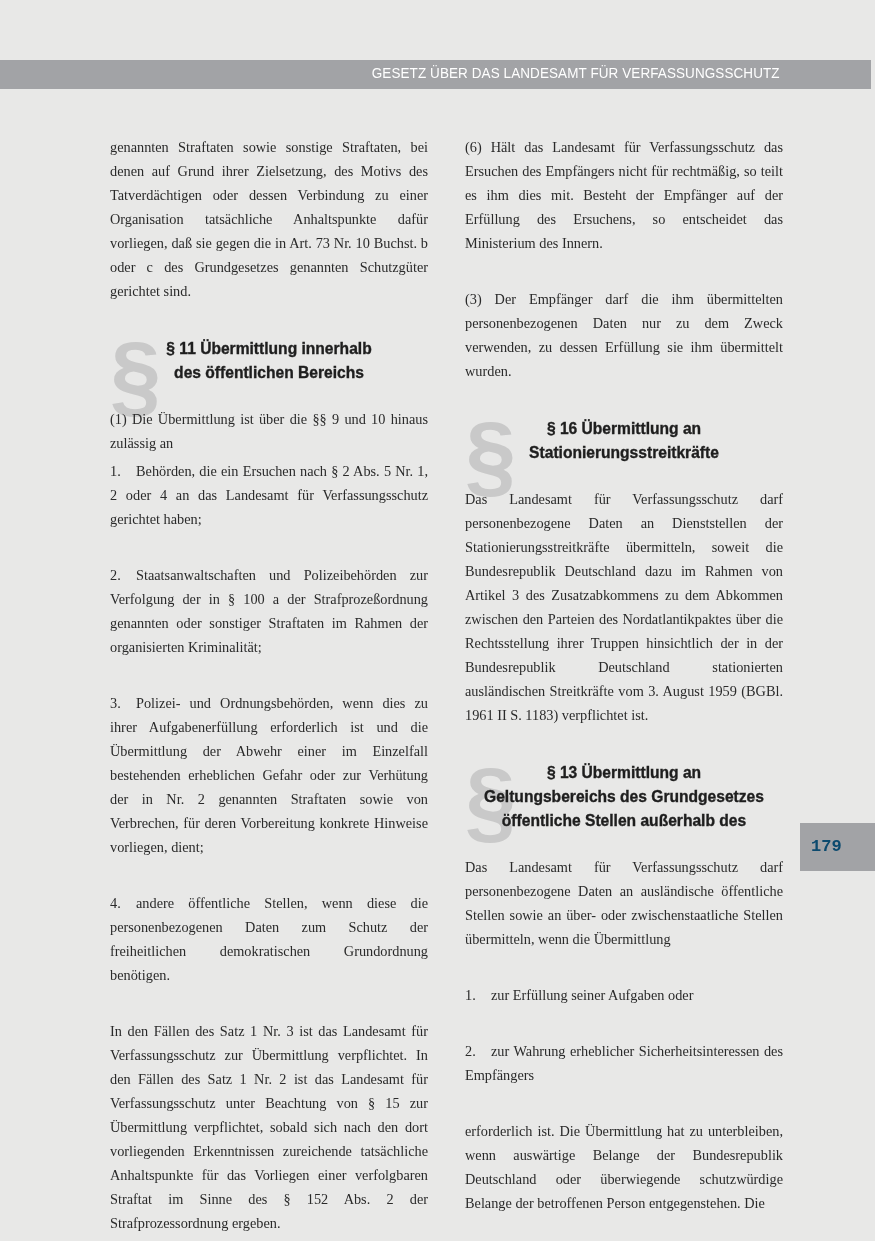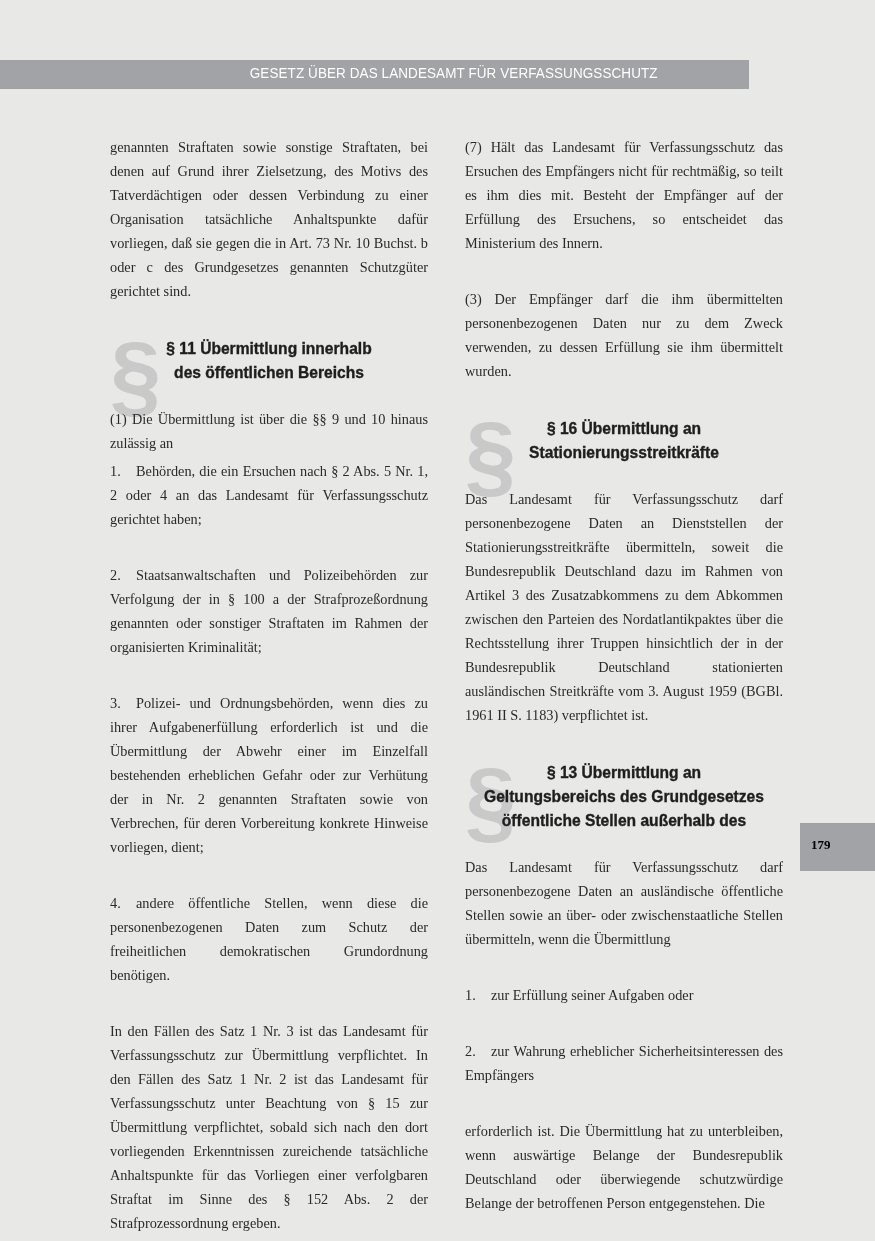--- a/index.html
+++ b/index.html
@@ -4,21 +4,21 @@
 <style>
   html, body { margin:0; padding:0; }
   body {
     width:875px; height:1241px; overflow:hidden;
     background:#e8e8e7;
     position:relative;
     font-family:"Liberation Serif", "DejaVu Serif", serif;
     color:#2a2a2a;
   }
   .header-bar {
-    position:absolute; left:0; top:60px; width:749px; height:29px;
+    position:absolute; left:0; top:60px; width:871px; height:29px;
     background:#a2a3a6;
   }
   .header-title {
     position:absolute; right:91px; top:5px;
     font-family:"Liberation Sans", "DejaVu Sans", sans-serif;
     font-size:14.5px; color:#ffffff; letter-spacing:0.1px;
     white-space:nowrap; transform:scaleX(0.93); transform-origin:right center;
   }
   .col {
     position:absolute; top:131px; width:326px;
@@ -43,22 +43,22 @@
   }
   .heading .htext { position:relative; z-index:1;font-weight:bold; }
   .body-after { position:relative; z-index:1; }
   .list-num { display:inline-block; width:26px; }
   .page-tab {
     position:absolute; left:800px; top:823px; width:75px; height:48px;
     background:#a2a3a6;
   }
   .page-num {
     position:absolute; left:11px; top:14px;
-    font-family:Liberation Serif, serif;
-    font-size:13px; color:#000000; font-weight:bold;
+    font-family:Liberation Mono, monospace;
+    font-size:17px; color:#0c4a6e; font-weight:bold;
   }
 </style>
 </head>
 <body>
 
 <div class="header-bar">
   <span class="header-title">GESETZ ÜBER DAS LANDESAMT FÜR VERFASSUNGSSCHUTZ</span>
 </div>
 
 <div class="col col-left">
@@ -82,21 +82,21 @@
     <div class="gap"></div>
     <p class="p"><span class="list-num">3.</span><span>Polizei- und Ordnungsbehörden, wenn dies zu ihrer Aufgabenerfüllung erforderlich ist und die Übermittlung der Abwehr einer im Einzelfall bestehenden erheblichen Gefahr oder zur Verhütung der in Nr. 2 genannten Straftaten sowie von Verbrechen, für deren Vorbereitung konkrete Hinweise vorliegen, dient;</span></p>
     <div class="gap"></div>
     <p class="p"><span class="list-num">4.</span><span>andere öffentliche Stellen, wenn diese die personenbezogenen Daten zum Schutz der freiheitlichen demokratischen Grundordnung benötigen.</span></p>
     <div class="gap"></div>
     <p class="p">In den Fällen des Satz 1 Nr. 3 ist das Landesamt für Verfassungsschutz zur Übermittlung verpflichtet. In den Fällen des Satz 1 Nr. 2 ist das Landesamt für Verfassungsschutz unter Beachtung von § 15 zur Übermittlung verpflichtet, sobald sich nach den dort vorliegenden Erkenntnissen zureichende tatsächliche Anhaltspunkte für das Vorliegen einer verfolgbaren Straftat im Sinne des § 152 Abs. 2 der Strafprozessordnung ergeben.</p>
   </div>
 </div>
 
 <div class="col col-right">
-  <p class="p">(7) Hält das Landesamt für Verfassungsschutz das Ersuchen des Empfängers nicht für rechtmäßig, so teilt es ihm dies mit. Besteht der Empfänger auf der Erfüllung des Ersuchens, so entscheidet das Ministerium des Innern.</p>
+  <p class="p">(6) Hält das Landesamt für Verfassungsschutz das Ersuchen des Empfängers nicht für rechtmäßig, so teilt es ihm dies mit. Besteht der Empfänger auf der Erfüllung des Ersuchens, so entscheidet das Ministerium des Innern.</p>
   <div class="gap"></div>
   <p class="p">(3) Der Empfänger darf die ihm übermittelten personenbezogenen Daten nur zu dem Zweck verwenden, zu dessen Erfüllung sie ihm übermittelt wurden.</p>
 
   <div style="height:30px"></div>
 
   <div class="heading">
     <span class="para-mark" style="left:4px; top:-8px;">§</span>
     <div class="htext">§ 16 Übermittlung an</div>
     <div class="htext">Stationierungsstreitkräfte</div>
   </div>

